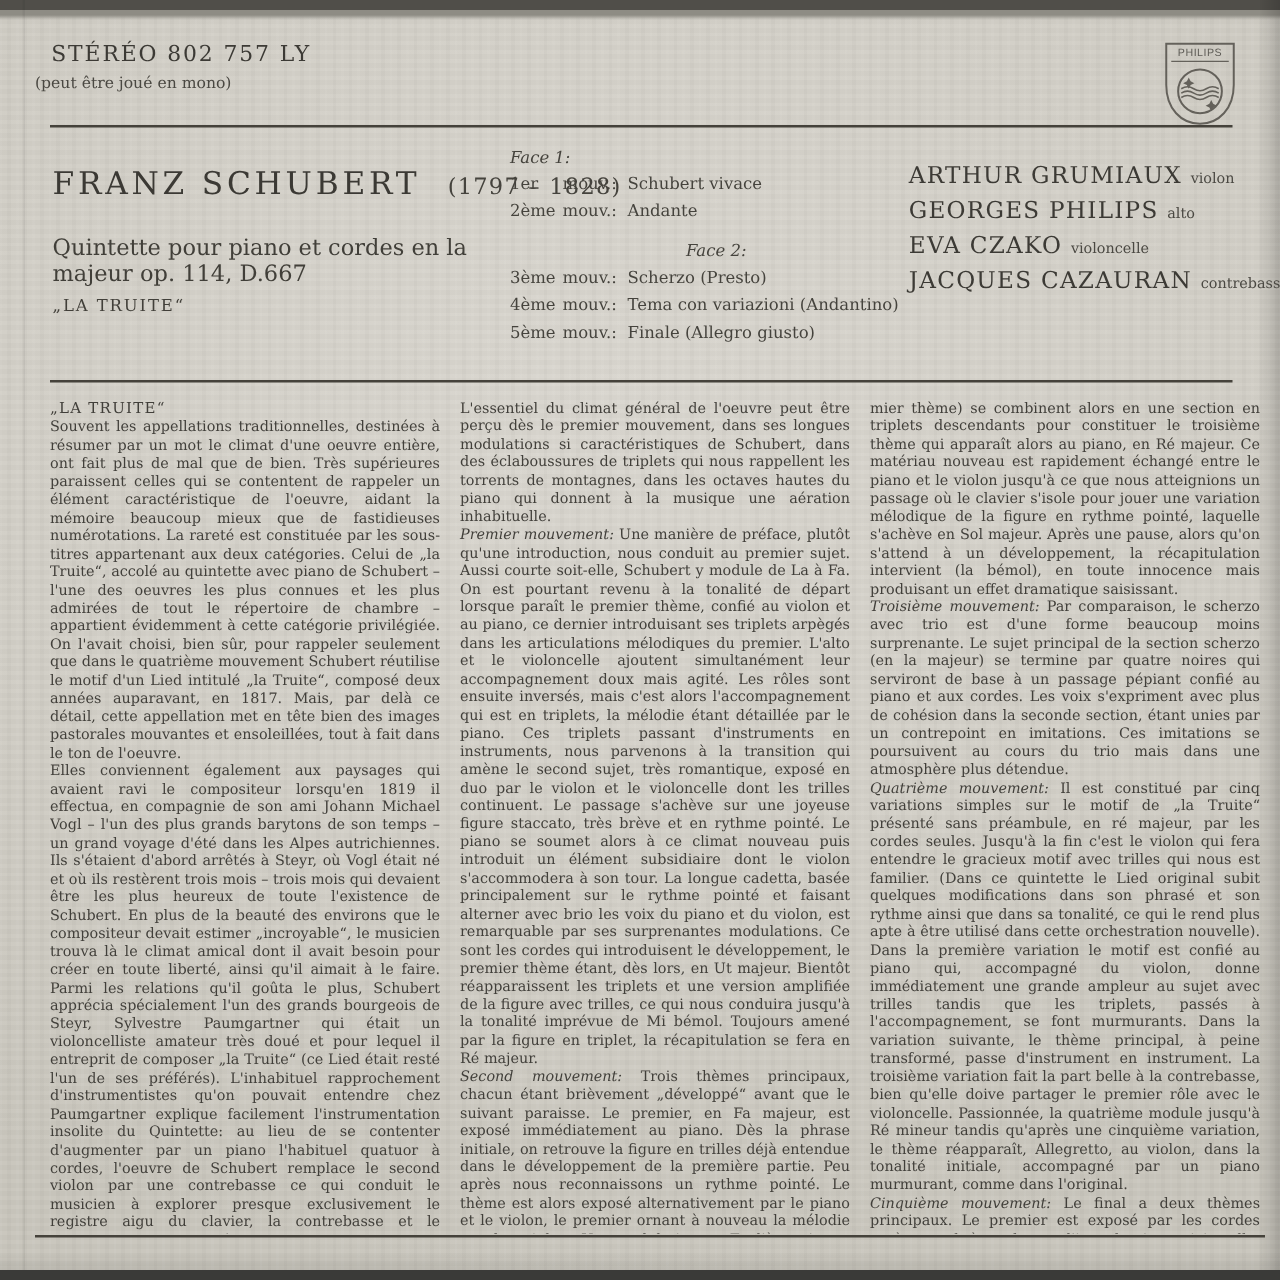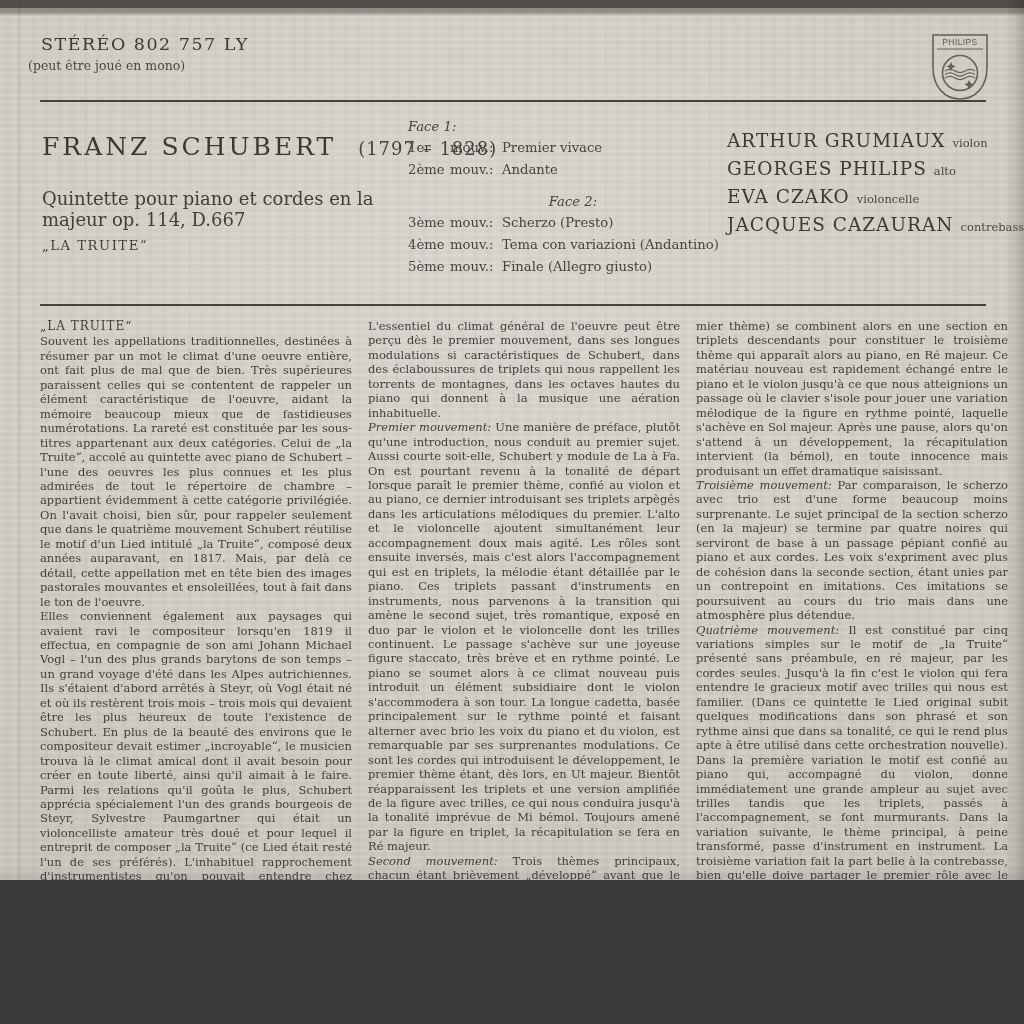--- a/index.html
+++ b/index.html
@@ -1,16 +1,16 @@
 <!DOCTYPE html>
 <html><head>
 <meta charset="utf-8">
 <style>
   html,body{margin:0;padding:0;background:#3a3a38;}
-  .photo{position:relative;width:1024px;height:880px;margin:0 auto;overflow:hidden;
+  .photo{position:relative;width:1024px;height:1016px;margin:0 auto;overflow:hidden;
     background:
       radial-gradient(ellipse 900px 700px at 48% 32%, #d9d6cf 0%, #d2cfc7 55%, #c9c6bd 100%);
     font-family:"DejaVu Serif", serif; color:#413f3a;}
   .grain{position:absolute;inset:0;pointer-events:none;
     background:
       repeating-linear-gradient(90deg, rgba(255,255,255,0.045) 0 2px, rgba(0,0,0,0) 2px 6px, rgba(0,0,0,0.02) 6px 9px, rgba(0,0,0,0) 9px 13px),
       repeating-linear-gradient(0deg, rgba(255,255,255,0.02) 0 3px, rgba(0,0,0,0.015) 3px 7px);}
   .top-edge{position:absolute;top:0;left:0;right:0;height:16px;
     background:linear-gradient(#504e49 0 8px, #8e8c84 8px 12px, rgba(216,213,205,0) 16px);}
   .right-edge{position:absolute;top:0;right:0;bottom:0;width:16px;
@@ -84,21 +84,21 @@
   <div class="rule rule-1"></div>
 
   <div class="composer-block">
     <div class="composer"><span>FRANZ SCHUBERT</span>&nbsp;&nbsp;<span class="dates">(1797 – 1828)</span></div>
     <div class="work">Quintette pour piano et cordes en la majeur op. 114, D.667</div>
     <div class="nickname">„LA TRUITE“</div>
   </div>
 
   <div class="tracklist">
     <p class="face-label">Face 1:</p>
-    <p class="track"><span class="tnum">1er</span><span class="tm">mouv.:</span><span>Premier vivace</span></p>
+    <p class="track"><span class="tnum">1er</span><span class="tm">mouv.:</span><span>Schubert vivace</span></p>
     <p class="track"><span class="tnum">2ème</span><span class="tm">mouv.:</span><span>Andante</span></p>
     <p class="face-label face2">Face 2:</p>
     <p class="track"><span class="tnum">3ème</span><span class="tm">mouv.:</span><span>Scherzo (Presto)</span></p>
     <p class="track"><span class="tnum">4ème</span><span class="tm">mouv.:</span><span>Tema con variazioni (Andantino)</span></p>
     <p class="track"><span class="tnum">5ème</span><span class="tm">mouv.:</span><span>Finale (Allegro giusto)</span></p>
   </div>
 
   <div class="performers">
     <div class="performer"><span class="pname">ARTHUR GRUMIAUX</span><span class="pinstr">violon</span></div>
     <div class="performer"><span class="pname">GEORGES PHILIPS</span><span class="pinstr">alto</span></div>

